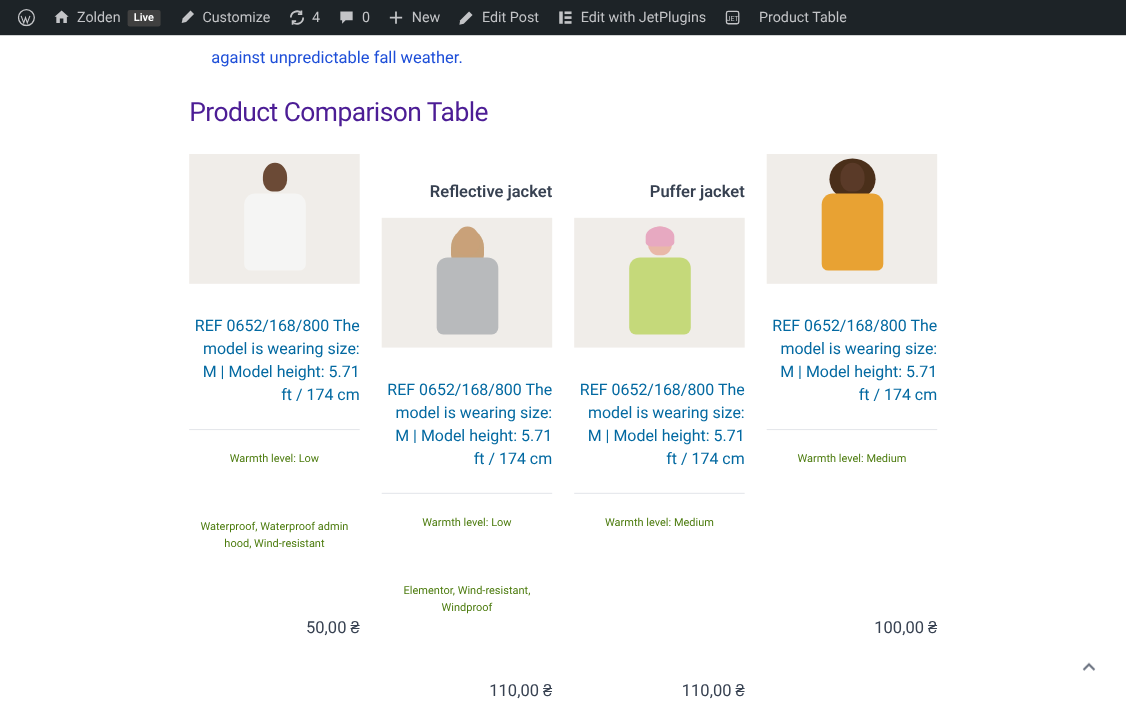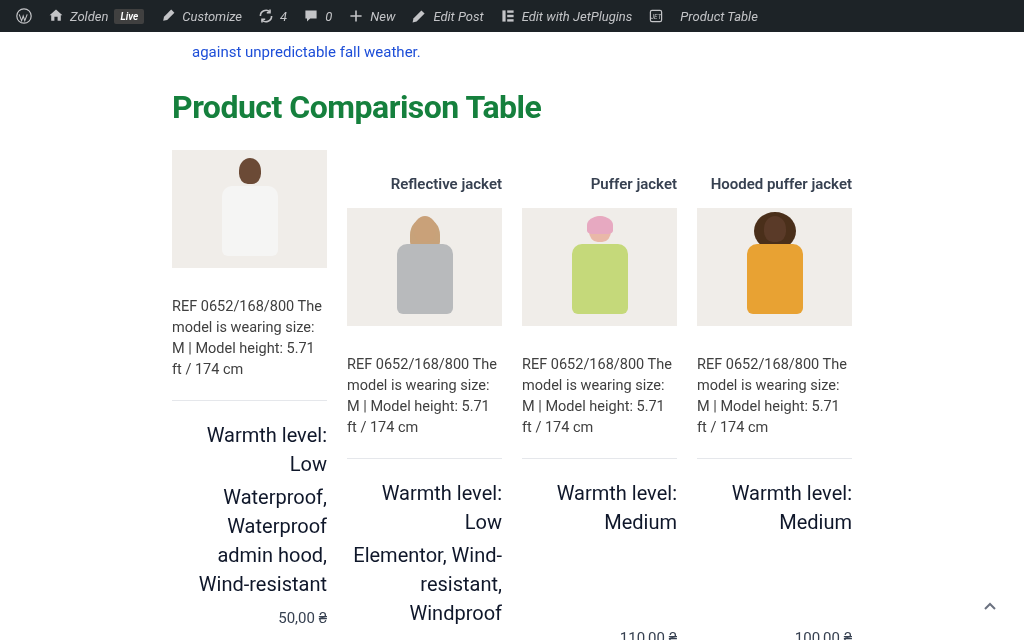--- a/index.html
+++ b/index.html
@@ -1,46 +1,46 @@
 <!DOCTYPE html>
 <html><head>
 <meta charset="utf-8">
 <style>
 * { margin: 0; padding: 0; box-sizing: border-box; }
 body { font-family: -apple-system, BlinkMacSystemFont, "Segoe UI", Roboto, sans-serif; background: #fff; color: #333; }
 
 
-.wp-admin-bar { background: #1d2327; height: 32px; display: flex; align-items: center; padding: 0 8px; font-size: 13px; color: #c3c4c7; justify-content: space-between; font-style: italic; }
+.wp-admin-bar { background: #1d2327; height: 32px; display: flex; align-items: center; padding: 0 8px; font-size: 13px; color: #c3c4c7; justify-content: space-between; }
 .wp-bar-left, .wp-bar-right { display: flex; align-items: center; gap: 0; }
 .wp-bar-item { display: flex; align-items: center; gap: 6px; padding: 0 8px; height: 32px; cursor: pointer; color: #c3c4c7; }
 .live-badge { background: #404040; color: #fff; font-size: 10px; padding: 2px 6px; border-radius: 2px; font-weight: 600; }
 .wp-icon { width: 16px; height: 16px; display: inline-flex; align-items: center; justify-content: center; }
 .admin-avatar { width: 18px; height: 18px; background: #555; border-radius: 2px; margin-left: 4px; }
 
 
 .content-wrap { max-width: 720px; margin: 0 auto; padding: 8px 20px 40px 20px; }
 .intro-text { color: #1d4ed8; line-height: 1.6; font-size: 15px; margin-bottom: 24px; padding-left: 20px; }
-.section-title { font-size: 32px; font-weight: 700; color: #15803d; margin-bottom: 24px; letter-spacing: -0.5px; }
+.section-title { font-size: 24px; font-weight: 400; color: #4c1d95; margin-bottom: 24px; letter-spacing: -0.5px; }
 
 
 .compare-grid { display: grid; grid-template-columns: repeat(4, 1fr); gap: 20px; }
 .compare-col { display: flex; flex-direction: column; }
 .prod-title { font-size: 15px; font-weight: 600; color: #374151; text-align: right; min-height: 44px; display: flex; align-items: flex-end; justify-content: flex-end; line-height: 1.35; margin-bottom: 14px; }
 .prod-img { width: 100%; height: 118px; background: #f0ede9; position: relative; overflow: hidden; }
 .model { position: absolute; left: 50%; top: 8px; transform: translateX(-50%); width: 70px; height: 110px; }
 .head { width: 22px; height: 26px; border-radius: 50% 50% 40% 40%; margin: 0 auto; }
 .body-shape { width: 56px; height: 70px; border-radius: 10px 10px 6px 6px; margin: 2px auto 0; }
 .m1 .head { background: #6b4a36; } .m1 .body-shape { background: #f5f5f4; }
 .m2 .head { background: #c9a179; } .m2 .body-shape { background: #b8babc; } .m2 .hair { position: absolute; top: 2px; left: 50%; transform: translateX(-50%); width: 30px; height: 34px; border-radius: 50% 50% 30% 30%; background: #c7a27a; z-index: -1; }
 .m3 .head { background: #e9b8a8; } .m3 .body-shape { background: #c5d97a; } .m3 .hat { position: absolute; top: 0; left: 50%; transform: translateX(-50%); width: 26px; height: 18px; border-radius: 50% 50% 20% 20%; background: #e7a9c1; }
 .m4 .head { background: #5a3a28; } .m4 .body-shape { background: #e8a233; } .m4 .hair { position: absolute; top: -4px; left: 50%; transform: translateX(-50%); width: 42px; height: 38px; border-radius: 50%; background: #4a2f1a; z-index: -1; }
 
-.meta-block { text-align: left; color: #404040; font-size: 14.5px; line-height: 1.45; margin-top: 28px; }
+.meta-block { text-align: right; color: #0369a1; font-size: 14.5px; line-height: 1.45; margin-top: 28px; }
 .divider { height: 1px; background: #e5e7eb; margin: 20px 0; }
-.row-val { text-align: right; color: #0f172a; font-size: 20px; line-height: 1.45; min-height: 62px; }
+.row-val { text-align: center; color: #4d7c0f; font-size: 10px; line-height: 1.45; min-height: 62px; }
 .row-val.tall { min-height: 78px; }
 .price { text-align: right; color: #374151; font-size: 15px; margin-top: 10px; }
 
 .scroll-top { position: fixed; right: 24px; bottom: 24px; width: 20px; height: 20px; display: flex; align-items: center; justify-content: center; cursor: pointer; color: #6b7280; }
 </style>
 </head>
 <body>
 
 <div class="wp-admin-bar">
   <div class="wp-bar-left">
@@ -177,21 +177,20 @@
       </div>
       <div class="meta-block">REF 0652/168/800 The model is wearing size: M | Model height: 5.71 ft / 174 cm</div>
       <div class="divider"></div>
       <div class="row-val">Warmth level: Medium</div>
       <div class="row-val tall"></div>
       <div class="price">110,00 ₴</div>
 
     </div>
 
     <div class="compare-col">
-      <div class="prod-title">Hooded puffer jacket</div>
       <div class="prod-img">
         <div class="model m4">
             <div class="hair"></div>
             <div class="head"></div>
             <div class="body-shape"></div>
           </div>
       </div>
       <div class="meta-block">REF 0652/168/800 The model is wearing size: M | Model height: 5.71 ft / 174 cm</div>
       <div class="divider"></div>
       <div class="row-val">Warmth level: Medium</div>

